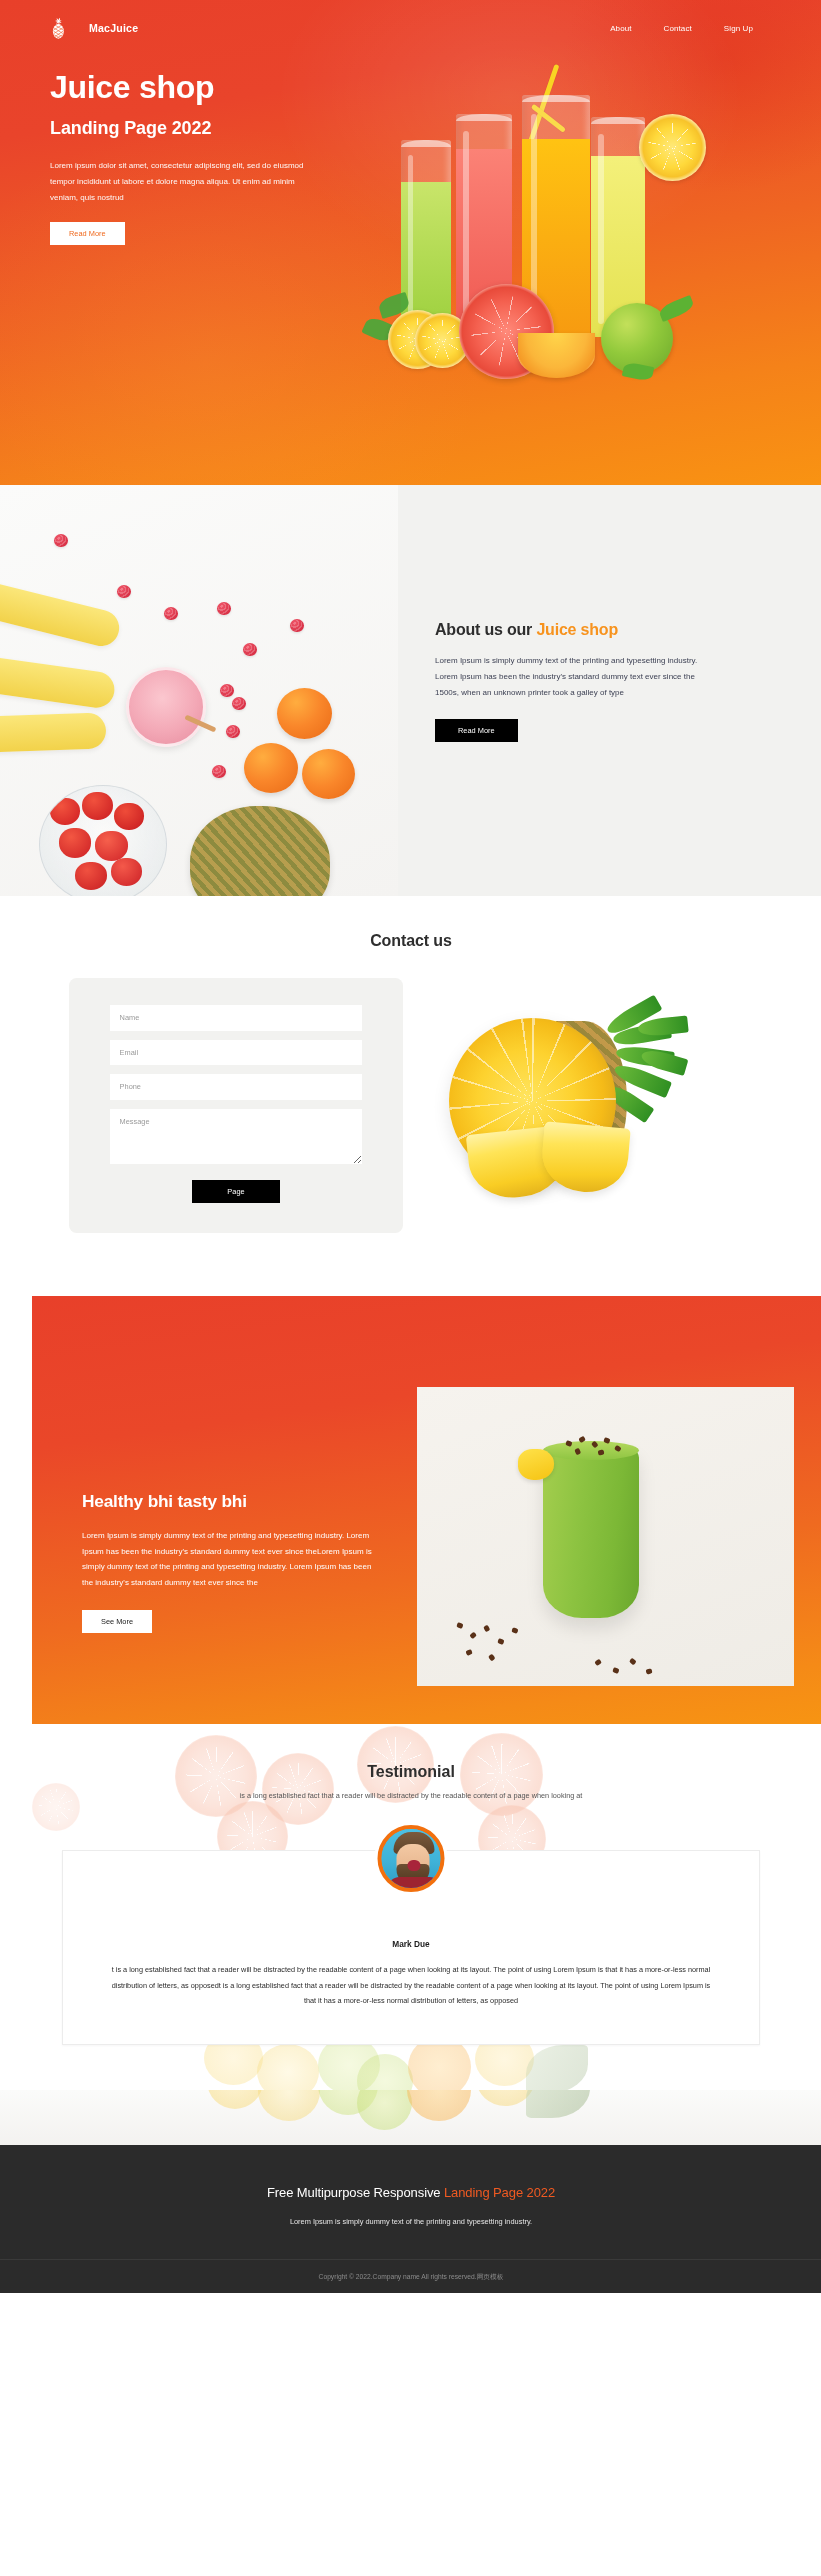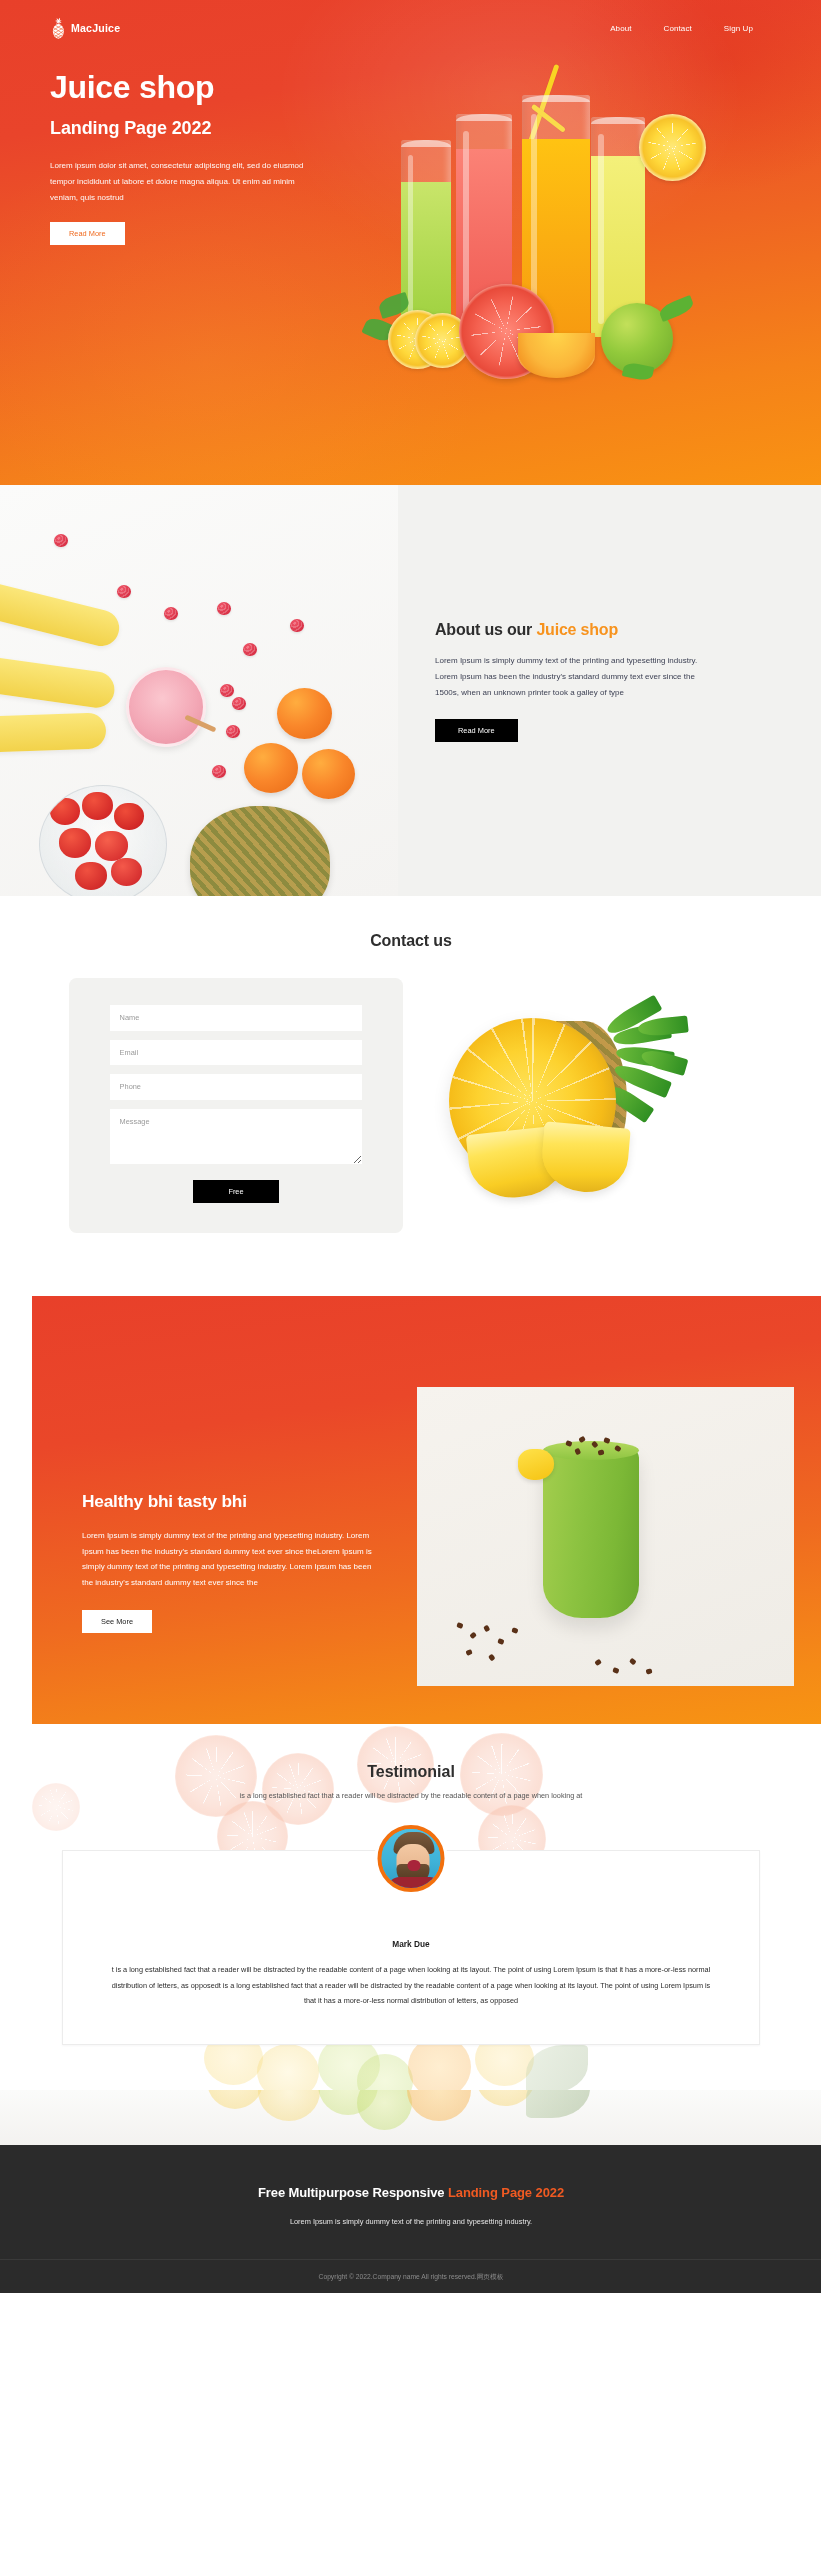--- a/index.html
+++ b/index.html
@@ -26,21 +26,21 @@
       radial-gradient(ellipse 385px 334px at 25% 75%, rgba(255,160,60,.18), rgba(255,255,255,0) 72%),
       radial-gradient(ellipse 231px 193px at 88% 12%, rgba(220,40,25,.35), rgba(255,255,255,0) 70%);
     pointer-events: none;
   }
 
   .navbar {
     position: relative; z-index: 5;
     display: flex; align-items: center; justify-content: space-between;
     padding: 16.7px 69px 0 50px;
   }
-  .brand { display: flex; align-items: center; gap: 2px; }
+  .brand { display: flex; align-items: center; gap: 20px; }
   .brand-mark { width: 19px; height: 23px; display:block; }
   .brand-name {
     color: #fff; font-size: 10.6px; font-weight: 700; letter-spacing: 0.2px;
   }
   .nav-links { display: flex; align-items: center; gap: 32px; }
   .nav-link {
     color: #fff; font-size: 8px; text-decoration: none; letter-spacing: 0.1px;
     cursor: pointer;
   }
 
@@ -263,21 +263,21 @@
 
   
   .footer-photo {
     position:relative; width:822px; height: 55px; overflow:hidden;
     background: linear-gradient(180deg,#fbfbfa, #f3f2f0);
   }
   .fp { position:absolute; border-radius:50%; opacity:.5; }
   .footer {
     width:822px; background:#2b2b2b; padding: 40px 0 0; text-align:center;
   }
-  .footer-title { font-size: 13px; font-weight:700; color:#fff; letter-spacing:-0.1px; }
+  .footer-title { font-size: 13px; font-weight:400; color:#fff; letter-spacing:-0.1px; }
   .footer-title .accent { color:#f05a22; }
   .footer-text { margin-top: 15.4px; color:#e6e6e6; font-size: 7.4px; line-height: 1.95; }
   .footer-bar {
     margin-top: 29.5px; border-top: 0.6px solid #3a3a3a; padding: 10.3px 0 11px;
   }
   .copyright { color:#8c8c8c; font-size: 6.7px; }
 </style>
 </head>
 <body>
 
@@ -408,21 +408,21 @@
 
 <section class="contact">
   <h2 class="contact-title">Contact us</h2>
   <div class="contact-body">
     <form class="form-card">
       <input class="field" type="text" placeholder="Name" style="">
       <input class="field" type="email" placeholder="Email" style="">
       <input class="field" type="tel" placeholder="Phone" style="">
       <textarea class="field" placeholder="Message" style=""></textarea>
       <div class="send-row">
-        <button class="btn-send" type="submit">Free</button>
+        <button class="btn-send" type="submit">Page</button>
       </div>
     </form>
 
     <div class="contact-photo">
       <div class="pine-rind"></div>
       <div class="pine-leaf" style="left:184px; top:27px; transform:rotate(-30deg);"></div>
       <div class="pine-leaf" style="left:193px; top:45px; transform:rotate(-10deg);"></div>
       <div class="pine-leaf" style="left:196px; top:67px; transform:rotate(8deg);"></div>
       <div class="pine-leaf" style="left:193px; top:90px; transform:rotate(22deg);"></div>
       <div class="pine-leaf" style="left:185px; top:113px; transform:rotate(34deg); width:49px;"></div>

